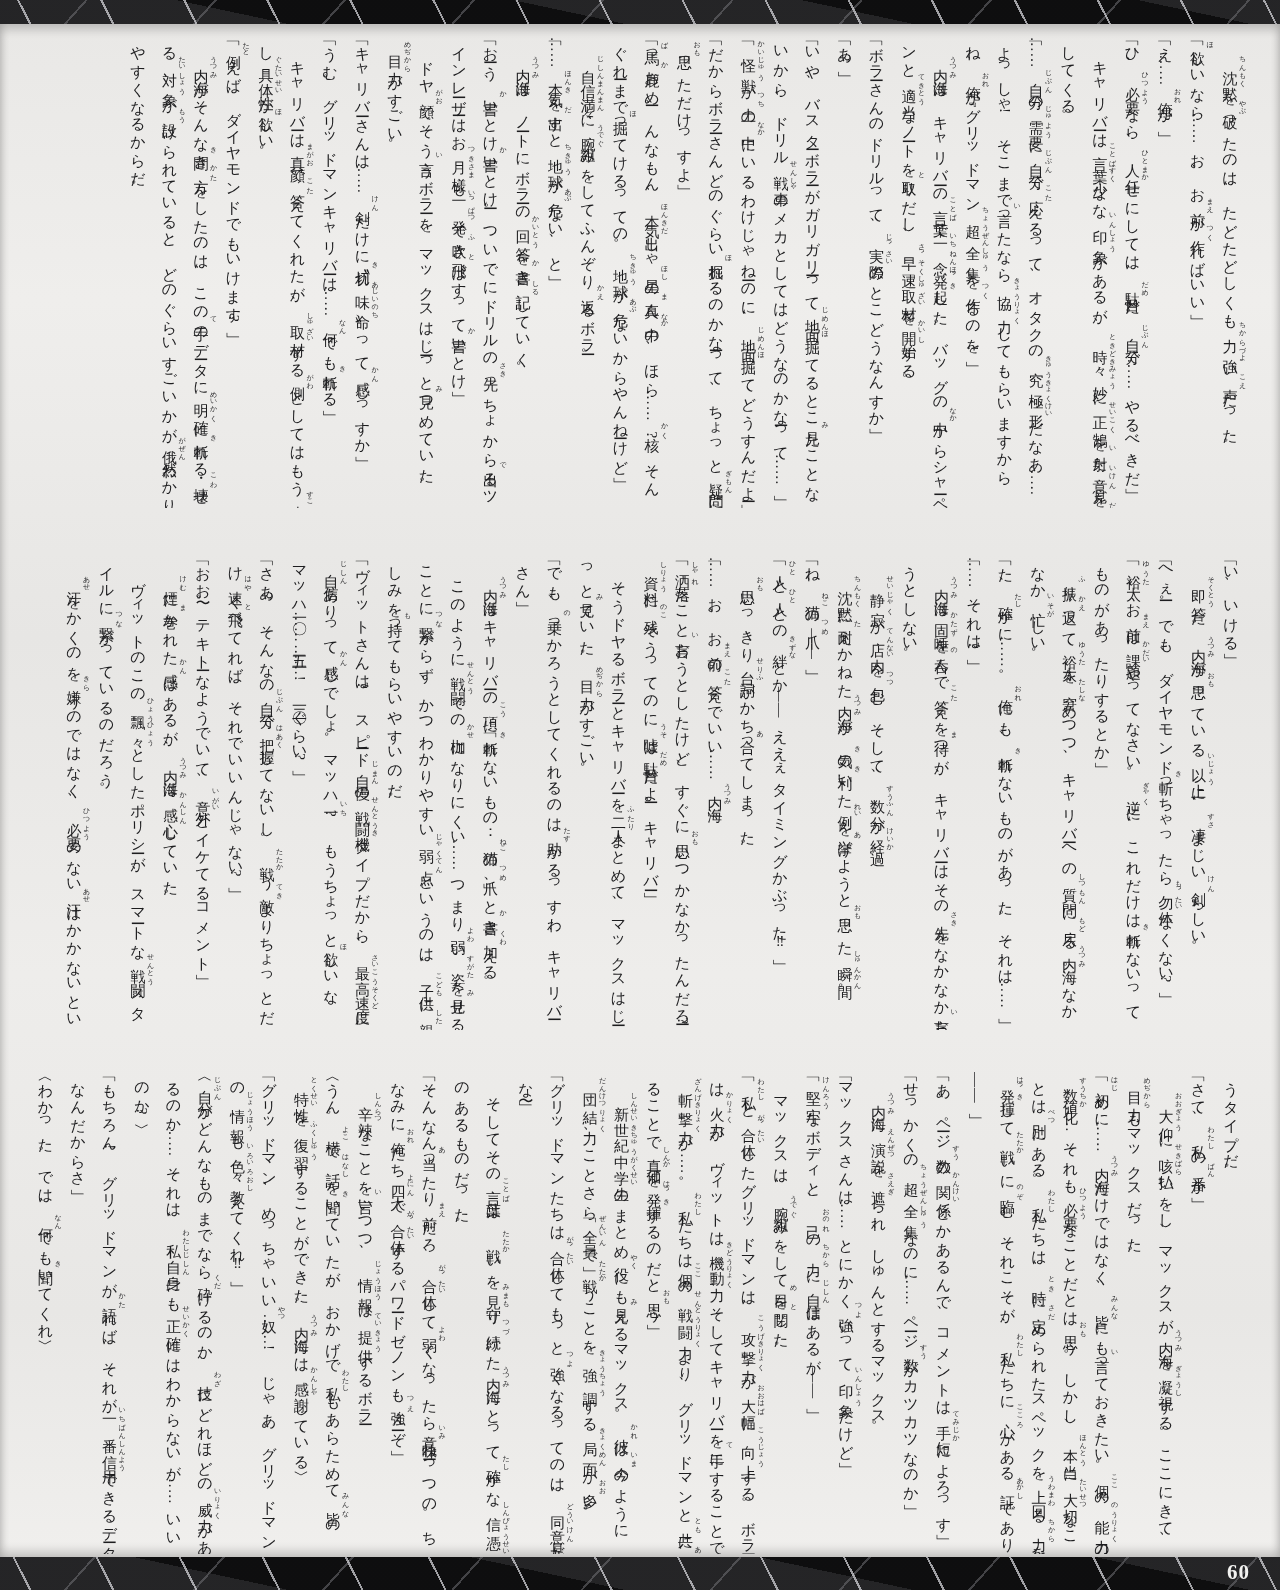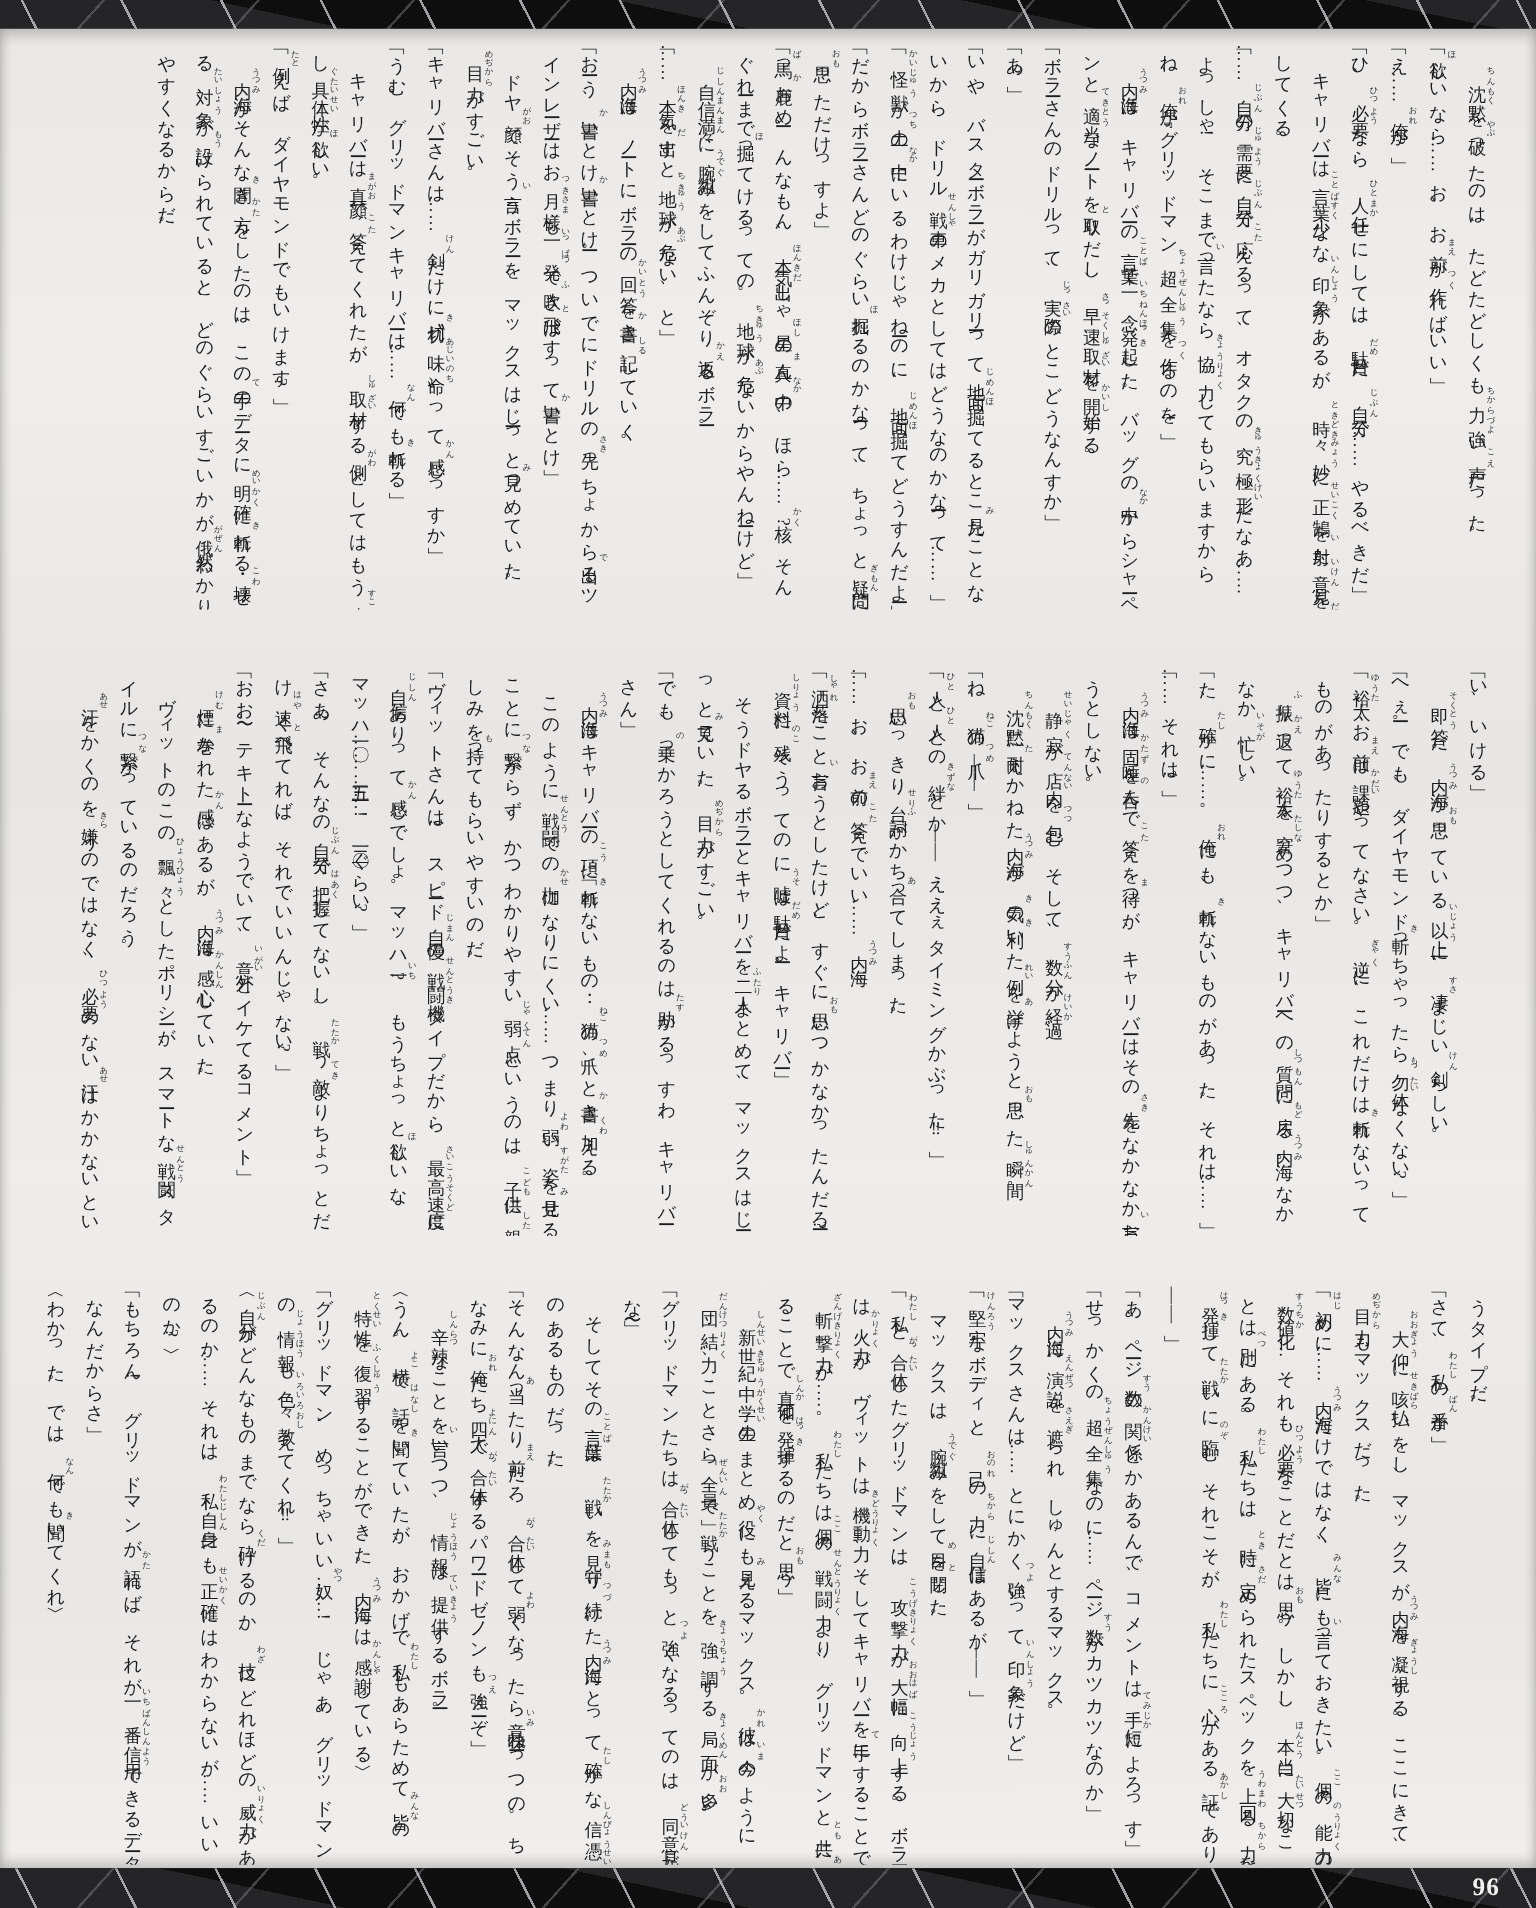--- a/index.html
+++ b/index.html
@@ -125,14 +125,14 @@
     <p>「そんなん<ruby>当<rt>あ</rt></ruby>ったり<ruby>前<rt>まえ</rt></ruby>だろ、<ruby>合体<rt>がったい</rt></ruby>して<ruby>弱<rt>よわ</rt></ruby>くなったら<ruby>意味<rt>いみ</rt></ruby>ねーっつの。ちなみに<ruby>俺<rt>おれ</rt></ruby>たち<ruby>四人<rt>よにん</rt></ruby>で<ruby>合体<rt>がったい</rt></ruby>するパワードゼノンも<ruby>強<rt>つえ</rt></ruby>ぇーぞ」</p>
     <p class="indent"><ruby>辛辣<rt>しんらつ</rt></ruby>なことを<ruby>言<rt>い</rt></ruby>いつつ、<ruby>情報<rt>じょうほう</rt></ruby>は<ruby>提供<rt>ていきょう</rt></ruby>するボラー。</p>
     <p>〈うん。<ruby>横<rt>よこ</rt></ruby>で<ruby>話<rt>はなし</rt></ruby>を<ruby>聞<rt>き</rt></ruby>いていたが、おかげで<ruby>私<rt>わたし</rt></ruby>もあらためて<ruby>皆<rt>みんな</rt></ruby>の<ruby>特性<rt>とくせい</rt></ruby>を<ruby>復習<rt>ふくしゅう</rt></ruby>することができた。<ruby>内海<rt>うつみ</rt></ruby>には<ruby>感謝<rt>かんしゃ</rt></ruby>している〉</p>
     <p>「グリッドマン、めっちゃいい<ruby>奴<rt>やつ</rt></ruby>……!　じゃあ、グリッドマンの<ruby>情報<rt>じょうほう</rt></ruby>も<ruby>色々教<rt>いろいろおし</rt></ruby>えてくれ‼」</p>
     <p>〈<ruby>自分<rt>じぶん</rt></ruby>がどんなものまでなら<ruby>砕<rt>くだ</rt></ruby>けるのか、<ruby>技<rt>わざ</rt></ruby>にどれほどの<ruby>威力<rt>いりょく</rt></ruby>があるのか……それは、<ruby>私自身<rt>わたしじしん</rt></ruby>にも<ruby>正確<rt>せいかく</rt></ruby>にはわからないが……いいのか?〉</p>
     <p>「もちろん!　グリッドマンが<ruby>語<rt>かた</rt></ruby>れば、それが<ruby>一番信用<rt>いちばんしんよう</rt></ruby>できるデータなんだからさ」</p>
     <p>〈わかった。では、<ruby>何<rt>なん</rt></ruby>でも<ruby>聞<rt>き</rt></ruby>いてくれ〉</p>
   </div>
 
 <div class="photo-edge bottom">
-  <span class="page-number">96</span>
+  <span class="page-number">60</span>
 </div>
 
 </body></html>

